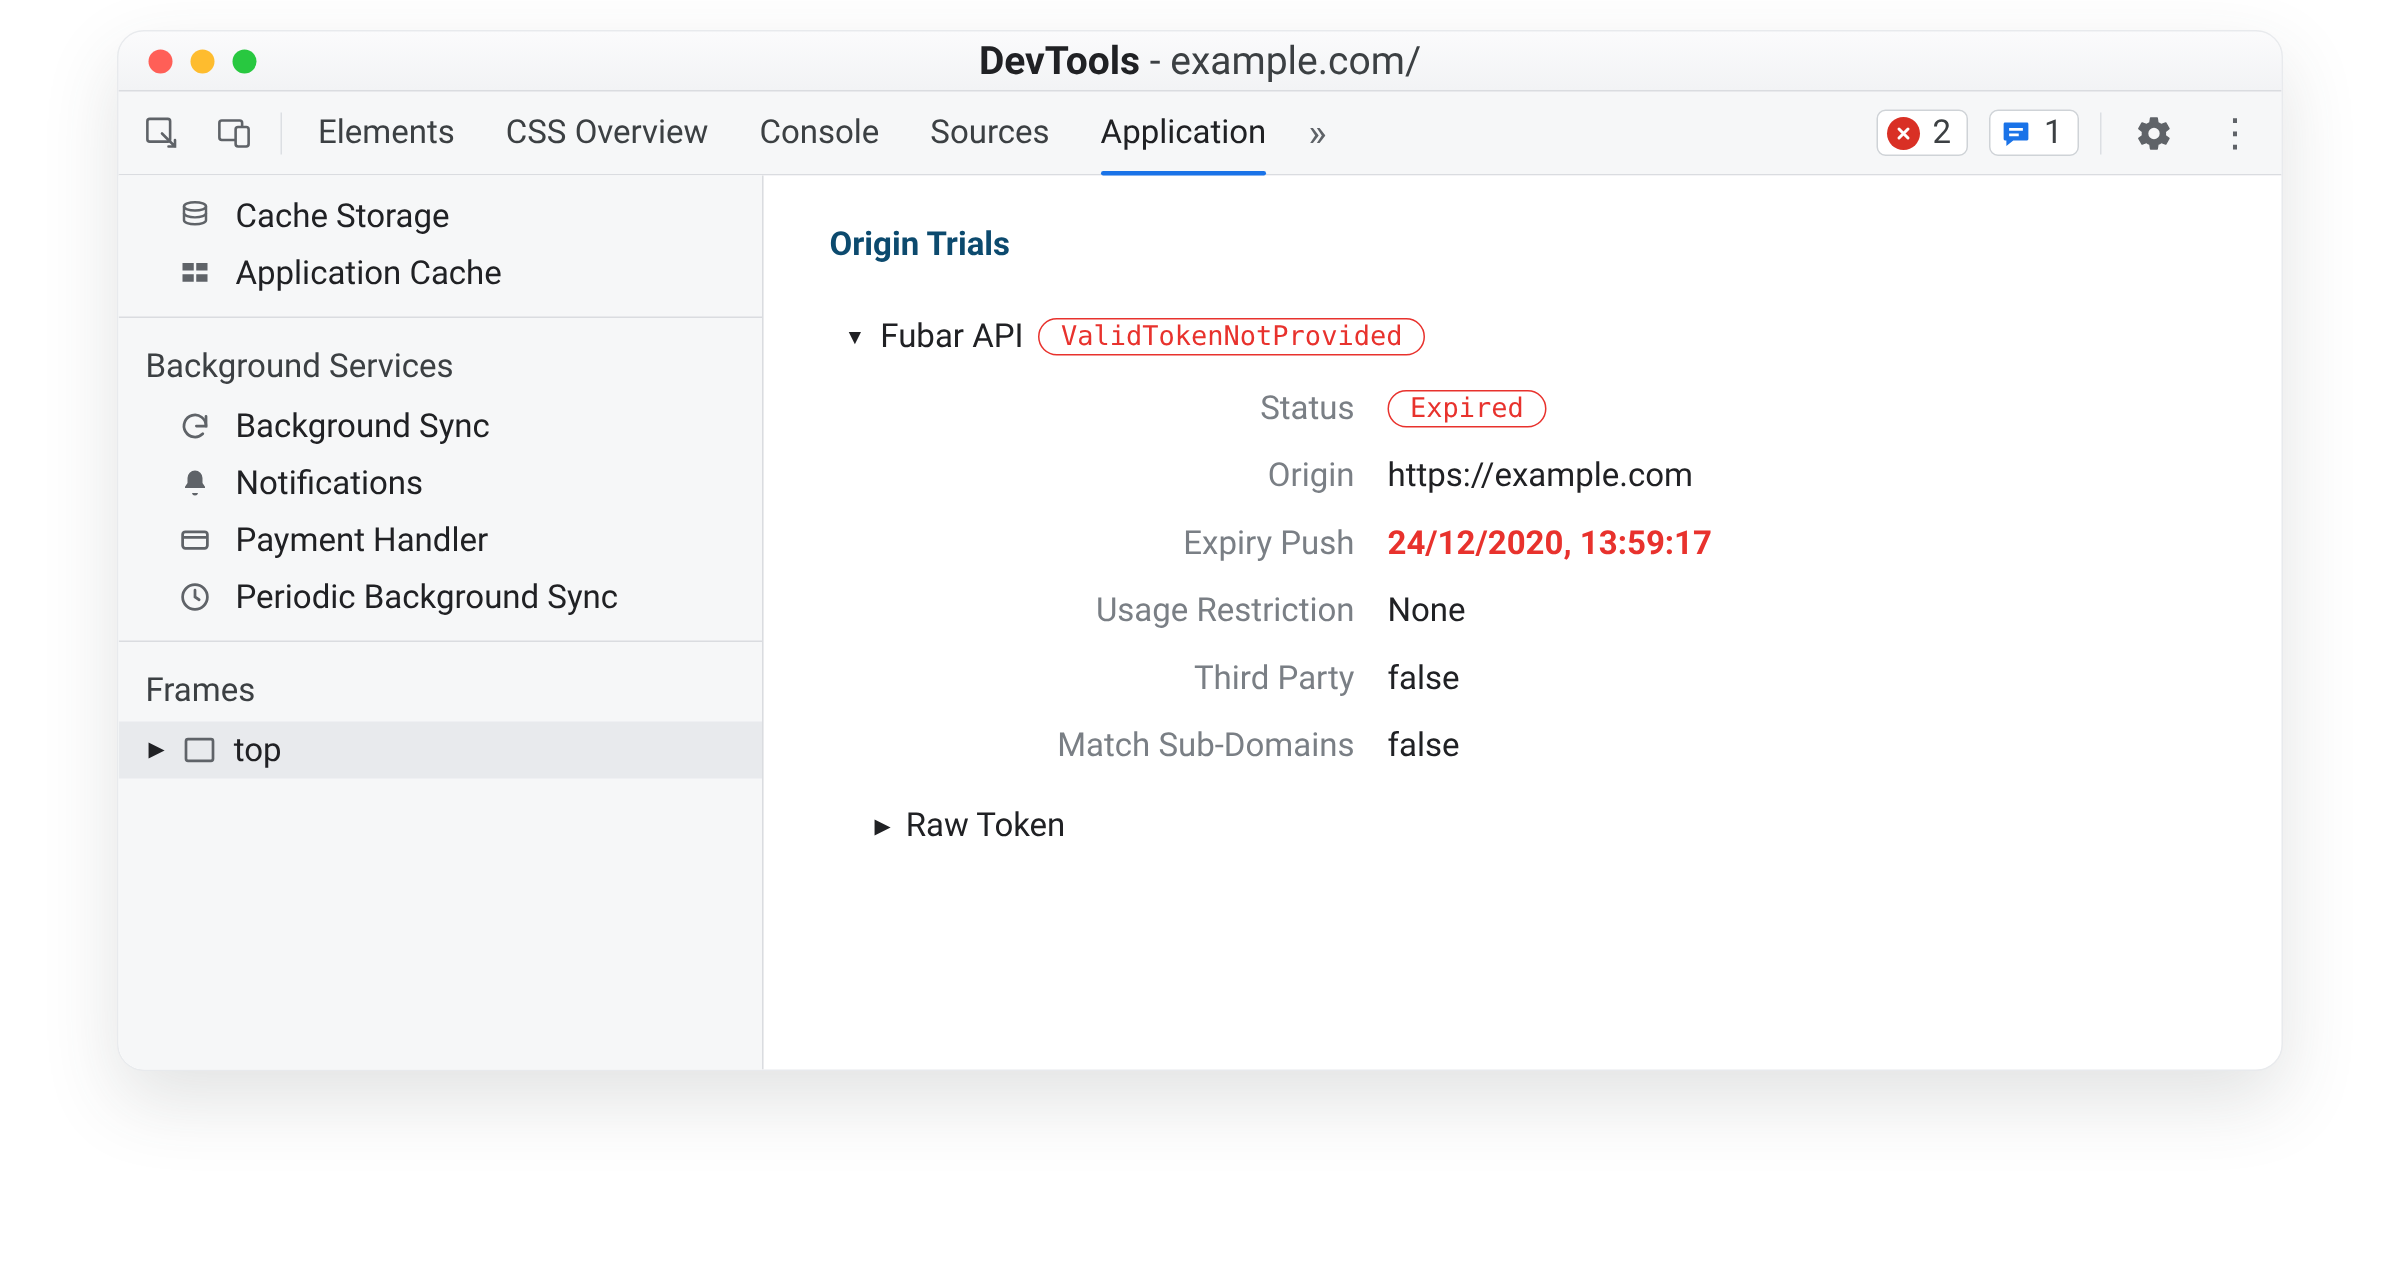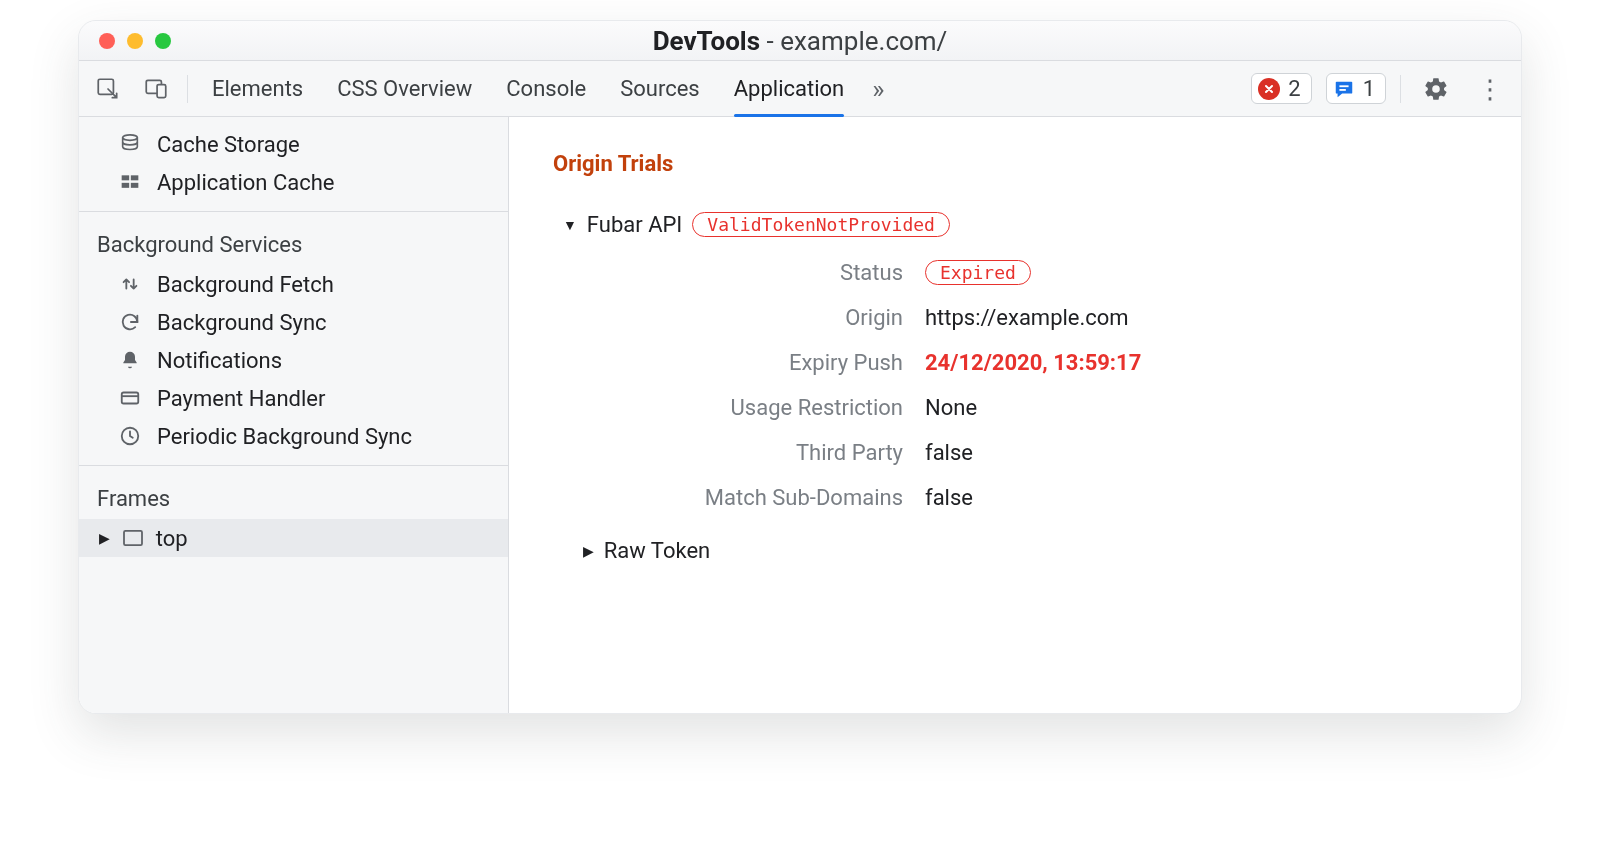--- a/index.html
+++ b/index.html
@@ -105,21 +105,21 @@
   .side-item{
     display:flex;align-items:center;gap:14px;
     padding:6px 10px 6px 38px;font-size:22px;color:#202124;cursor:pointer
   }
   .side-item .ic{width:26px;height:26px;color:#5f6368;flex:0 0 26px;display:flex;align-items:center;justify-content:center}
   .side-item.selected{background:var(--selected)}
   .sidebar-pad-top{padding-top:8px}
 
   
   .main{flex:1;padding:28px 44px 20px 44px;overflow:auto}
-  .h1{font-size:22px;font-weight:700;color:#c2410c;margin:6px 0 36px 0}
+  .h1{font-size:22px;font-weight:700;color:#0c4a6e;margin:6px 0 36px 0}
   .row-expand{
     display:flex;align-items:center;gap:10px;font-size:22px;margin:6px 0 22px 10px;cursor:pointer
   }
   .tri{font-size:14px;line-height:1;color:#202124}
   .pill{
     display:inline-flex;align-items:center;border:1.5px solid var(--red);color:var(--red);
     border-radius:999px;padding:1px 14px;font-family:ui-monospace,SFMono-Regular,Menlo,Consolas,monospace;font-size:18px
   }
   .kv{
     display:grid;grid-template-columns:300px auto;column-gap:22px;row-gap:20px;
@@ -237,29 +237,20 @@
           <span>Application Cache</span>
         </div>
 
         <div class="sep"></div>
 
         <div class="side-group-title">Background Services</div>
 
         <div class="side-item">
           <span class="ic">
             <svg width="22" height="22" viewBox="0 0 24 24" fill="none" stroke="#5f6368" stroke-width="2" stroke-linecap="round">
-                <path d="M8 17V7M8 7l-3 3M8 7l3 3"></path>
-                <path d="M16 7v10M16 17l-3-3M16 17l3-3"></path>
-              </svg>
-          </span>
-          <span>Background Fetch</span>
-        </div>
-        <div class="side-item">
-          <span class="ic">
-            <svg width="22" height="22" viewBox="0 0 24 24" fill="none" stroke="#5f6368" stroke-width="2" stroke-linecap="round">
                 <path d="M20 12a8 8 0 1 0-2.34 5.66"></path>
                 <path d="M20 5v7h-7"></path>
               </svg>
           </span>
           <span>Background Sync</span>
         </div>
         <div class="side-item">
           <span class="ic">
             <svg width="20" height="20" viewBox="0 0 24 24" fill="#5f6368">
                 <path d="M12 2a6 6 0 0 0-6 6v4l-2 3v1h16v-1l-2-3V8a6 6 0 0 0-6-6Zm0 20a2.5 2.5 0 0 0 2.45-2h-4.9A2.5 2.5 0 0 0 12 22Z"></path>

